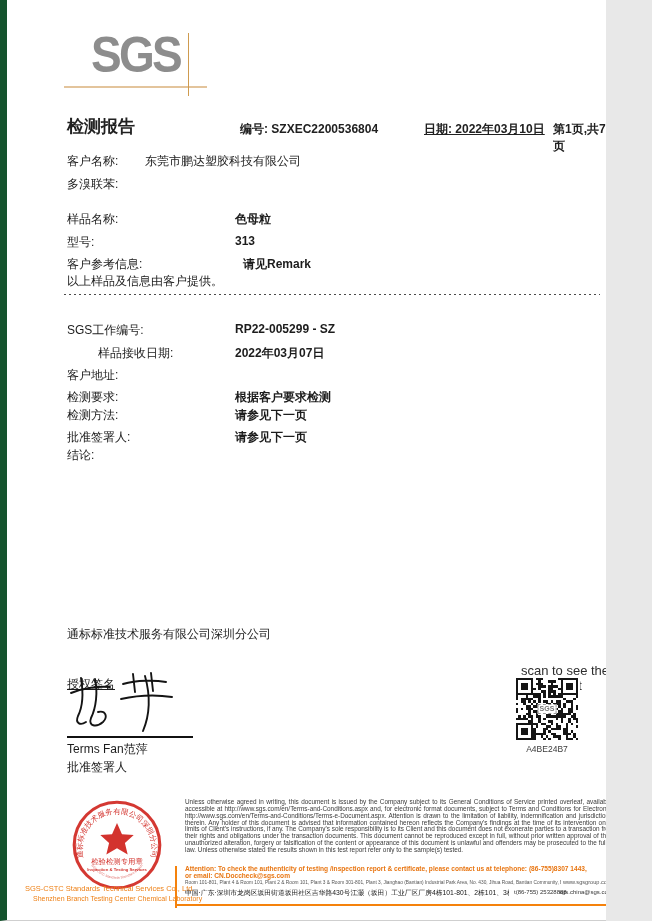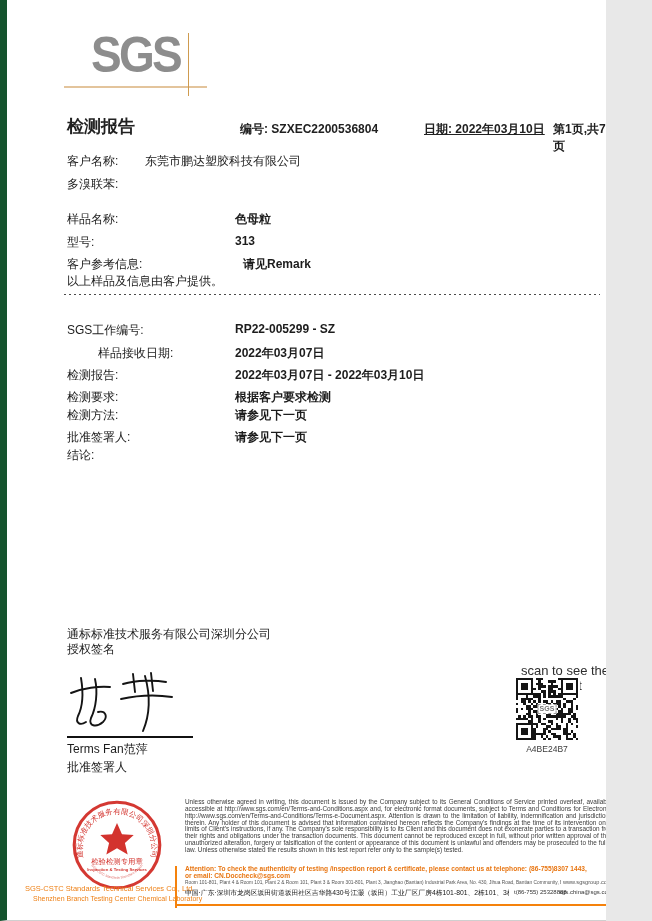--- a/index.html
+++ b/index.html
@@ -81,33 +81,32 @@
   <div class="abs lbl" style="left:60px;top:256px;">客户参考信息:</div>
   <div class="abs val val-b" style="left:236px;top:256px;">请见Remark</div>
   <div class="abs lbl" style="left:60px;top:273px;">以上样品及信息由客户提供。</div>
 
   <div class="abs dash-sep"></div>
 
   <div class="abs lbl" style="left:60px;top:322px;">SGS工作编号:</div>
   <div class="abs val val-b" style="left:228px;top:322px;">RP22-005299 - SZ</div>
   <div class="abs lbl" style="left:60px;top:345px;margin-left:31px;">样品接收日期:</div>
   <div class="abs val val-b" style="left:228px;top:345px;">2022年03月07日</div>
-  <div class="abs lbl" style="left:60px;top:367px;">检测报告:</div>
-  <div class="abs val val-b" style="left:228px;top:367px;">2022年03月07日 - 2022年03月10日</div>
+  <div class="abs lbl" style="left:60px;top:367px;">客户地址:</div>
   <div class="abs lbl" style="left:60px;top:389px;">检测要求:</div>
   <div class="abs val val-b" style="left:228px;top:389px;">根据客户要求检测</div>
   <div class="abs lbl" style="left:60px;top:407px;">检测方法:</div>
   <div class="abs val val-b" style="left:228px;top:407px;">请参见下一页</div>
   <div class="abs lbl" style="left:60px;top:429px;">批准签署人:</div>
   <div class="abs val val-b" style="left:228px;top:429px;">请参见下一页</div>
 
   <div class="abs lbl" style="left:60px;top:447px;">结论:</div>
 
   <div class="abs lbl" style="left:60px;top:626px;">通标标准技术服务有限公司深圳分公司</div>
-  <div class="abs lbl" style="left:60px;top:641px;">授权签名</div>
+  <div class="abs lbl" style="left:60px;top:676px;text-decoration:underline;">授权签名</div>
 
   <svg class="abs sig-svg" width="130" height="66" viewBox="0 0 130 66">
     <g fill="none" stroke="#141414" stroke-width="1.9" stroke-linecap="round">
       <path d="M6,25 C18,20 34,18 45,19"></path>
       <path d="M16,10 C18,22 19,36 13,48 C10,55 15,58 21,54"></path>
       <path d="M30,11 C33,24 31,40 26,50 C23,58 31,60 38,54 C43,49 41,42 33,44"></path>
       <path d="M58,16 C72,12 90,12 101,14"></path>
       <path d="M68,6 L70,24"></path>
       <path d="M86,5 L88,23"></path>
       <path d="M56,31 C74,27 94,27 107,29"></path>

